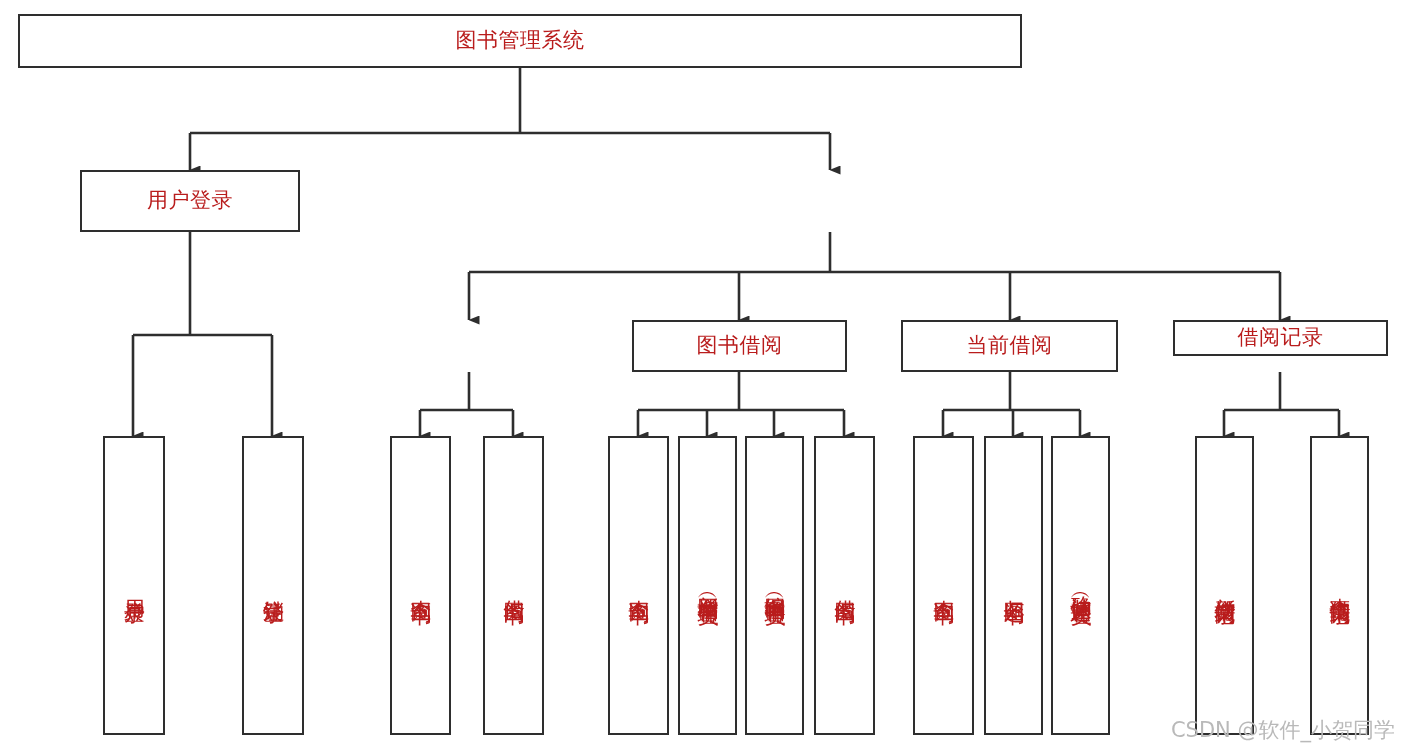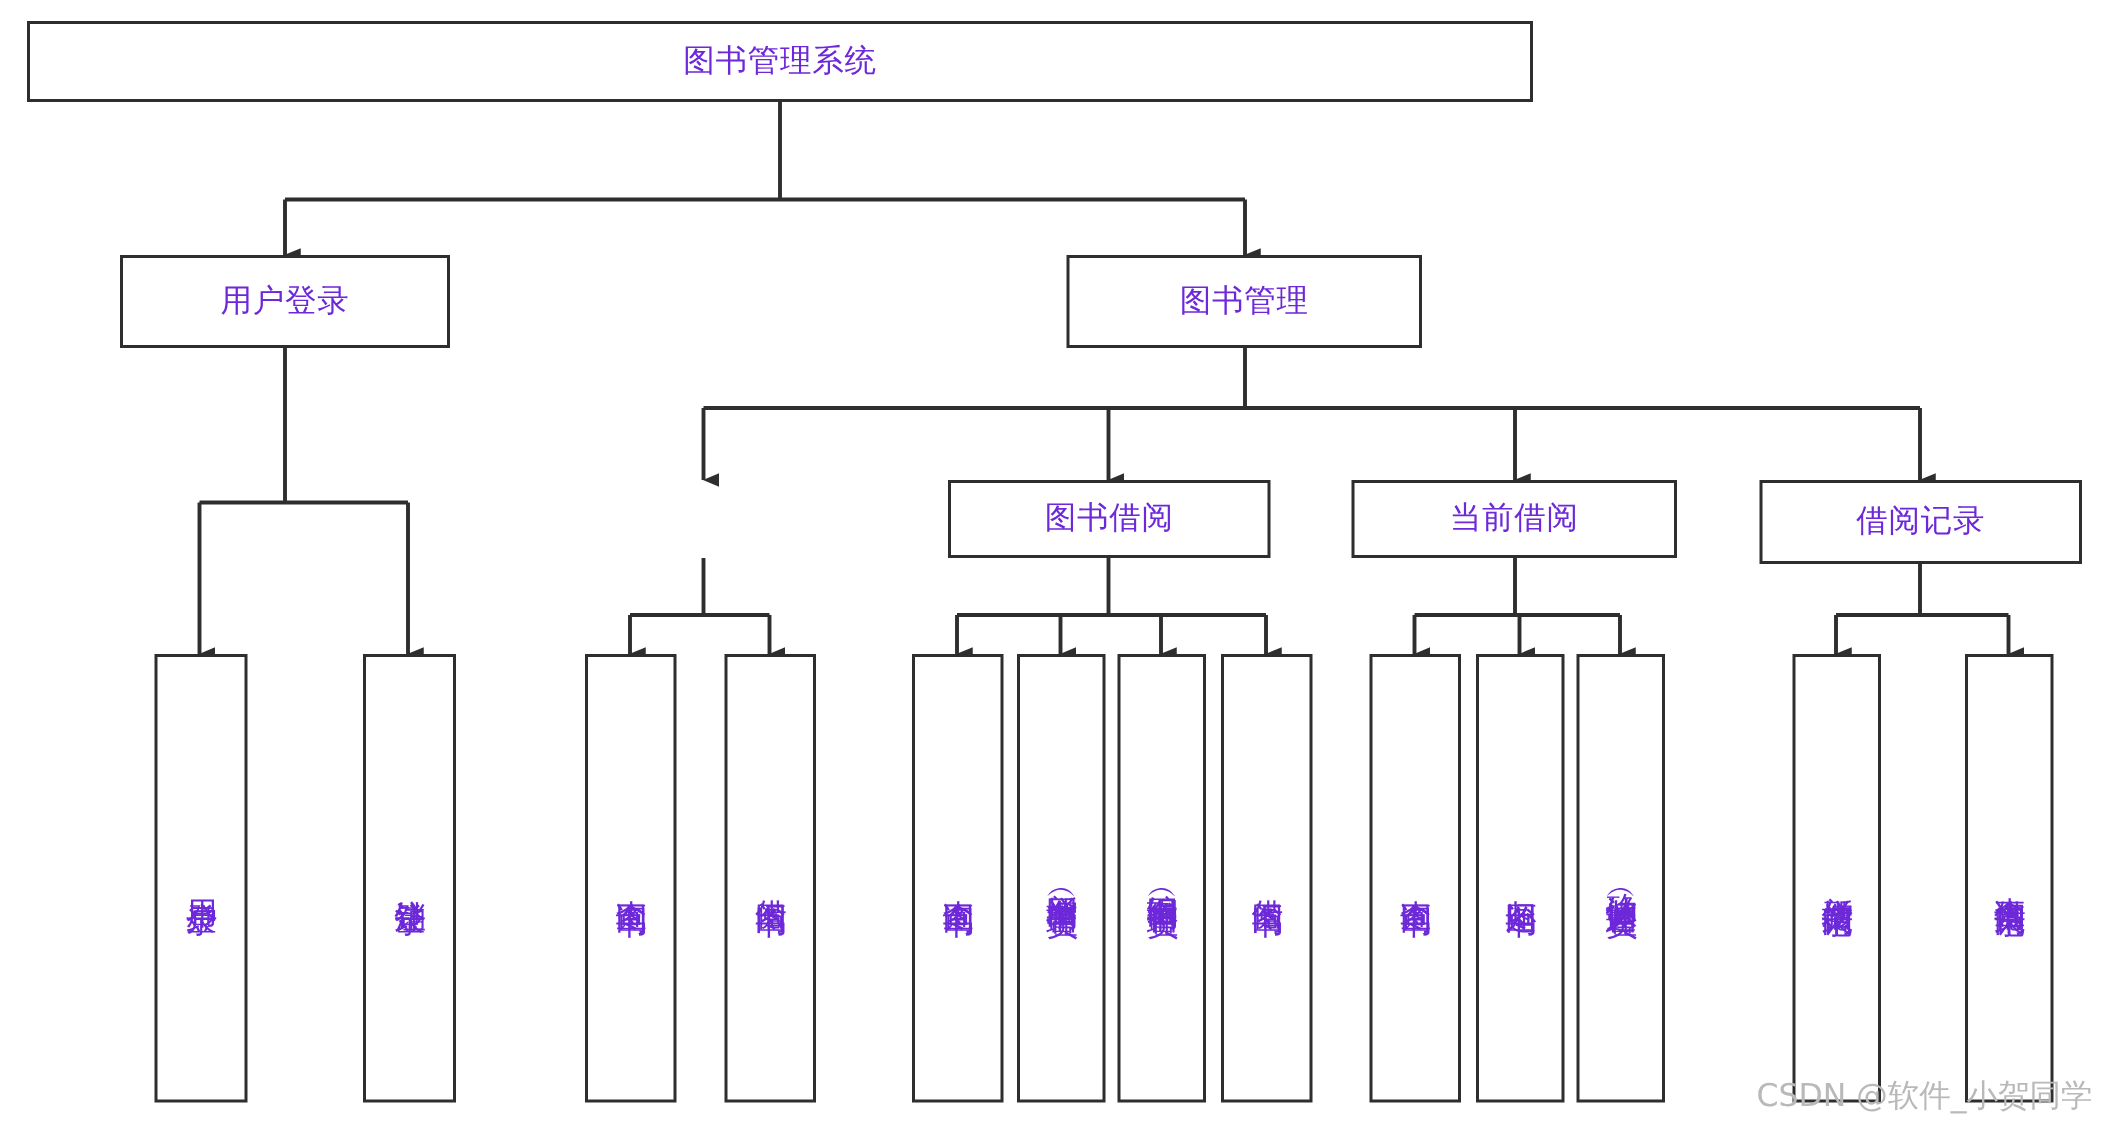--- a/index.html
+++ b/index.html
@@ -26,21 +26,21 @@
     height: 747px;
   }
   .node {
     position: absolute;
     box-sizing: border-box;
     border: 2.5px solid #2e2e2e;
     background: #ffffff;
     display: flex;
     align-items: center;
     justify-content: center;
-    color: #6d28d9;
+    color: #b91c1c;
     overflow: hidden;
   }
   .node .label-h {
     font-size: 21px;
     line-height: 1.1;
     letter-spacing: 0.5px;
     white-space: nowrap;
   }
   .node.vertical {
     align-items: center;
@@ -123,31 +123,28 @@
     </g>
   </svg>
 
   <div class="node" style="left:18px; top:14px; width:1004px; height:54px;">
     <span class="label-h">图书管理系统</span>
   </div>
 
   <div class="node" style="left:80px; top:170px; width:220px; height:62px;">
     <span class="label-h">用户登录</span>
   </div>
-  <div class="node" style="left:711px; top:170px; width:237px; height:62px;">
-    <span class="label-h">图书管理</span>
-  </div>
 
   <div class="node" style="left:901px; top:320px; width:217px; height:52px;">
     <span class="label-h">当前借阅</span>
   </div>
   <div class="node" style="left:632px; top:320px; width:215px; height:52px;">
     <span class="label-h">图书借阅</span>
   </div>
-  <div class="node" style="left:1173px; top:320px; width:215px; height:56px;">
+  <div class="node" style="left:1173px; top:320px; width:215px; height:36px;">
     <span class="label-h">借阅记录</span>
   </div>
 
   <div class="node vertical" style="left:103px; top:436px; width:62px; height:299px;">
     <span class="label-v">用户登录</span>
   </div>
   <div class="node vertical" style="left:242px; top:436px; width:62px; height:299px;">
     <span class="label-v">注销登录</span>
   </div>
 

